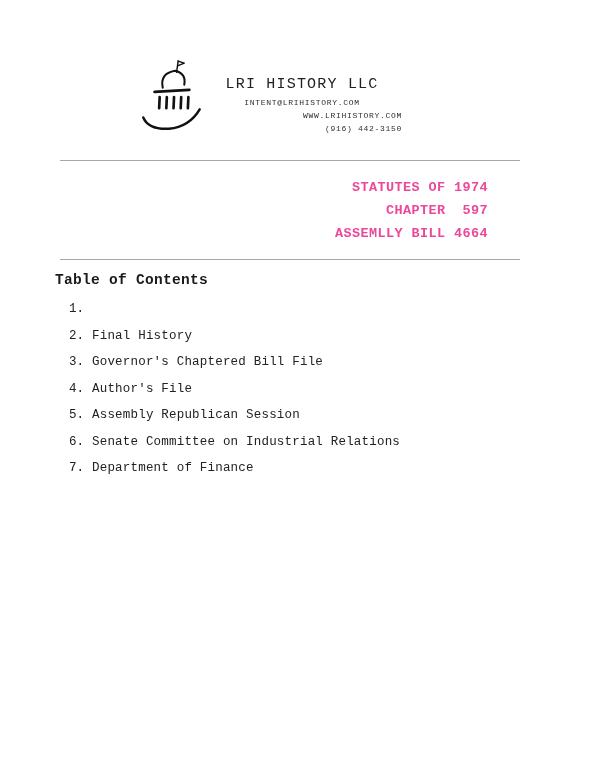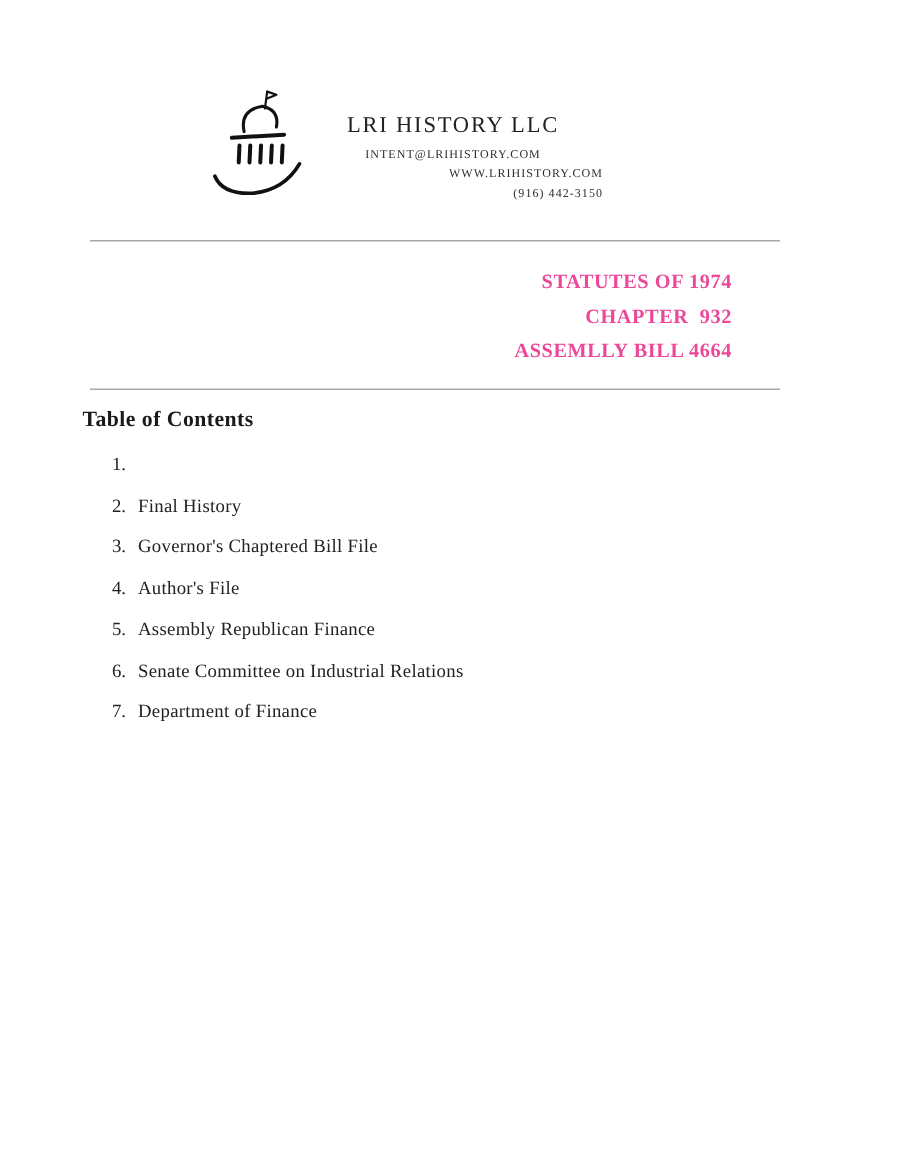--- a/index.html
+++ b/index.html
@@ -5,21 +5,21 @@
   html, body {
     margin: 0;
     padding: 0;
     background: #ffffff;
   }
   .page {
     position: relative;
     width: 600px;
     height: 776px;
     background: #ffffff;
-    font-family: Liberation Serif, serif;
+    font-family: Liberation Mono, monospace;
     color: #1e1e1e;
     overflow: hidden;
   }
 
   
   .logo {
     position: absolute;
     left: 140px;
     top: 58px;
     width: 66px;
@@ -136,21 +136,21 @@
     <div class="company">LRI HISTORY LLC</div>
     <div class="contact">INTENT@LRIHISTORY.COM</div>
     <div class="contact">WWW.LRIHISTORY.COM</div>
     <div class="contact">(916) 442-3150</div>
   </div>
 
   <div class="divider divider-1"></div>
 
   <div class="doc-info">
     <div>STATUTES OF 1974</div>
-    <div>CHAPTER  932</div>
+    <div>CHAPTER  597</div>
     <div>ASSEMLLY BILL 4664</div>
   </div>
 
   <div class="divider divider-2"></div>
 
   <div class="toc-title">Table of Contents</div>
 
   <div class="toc-list">
     <div class="toc-row">
       <span class="toc-num">1.</span>
@@ -162,21 +162,21 @@
     <div class="toc-row">
       <span class="toc-num">3.</span>
       <span class="toc-label">Governor's Chaptered Bill File</span>
     </div>
     <div class="toc-row">
       <span class="toc-num">4.</span>
       <span class="toc-label">Author's File</span>
     </div>
     <div class="toc-row">
       <span class="toc-num">5.</span>
-      <span class="toc-label">Assembly Republican Finance</span>
+      <span class="toc-label">Assembly Republican Session</span>
     </div>
     <div class="toc-row">
       <span class="toc-num">6.</span>
       <span class="toc-label">Senate Committee on Industrial Relations</span>
     </div>
     <div class="toc-row">
       <span class="toc-num">7.</span>
       <span class="toc-label">Department of Finance</span>
     </div>
   </div>

